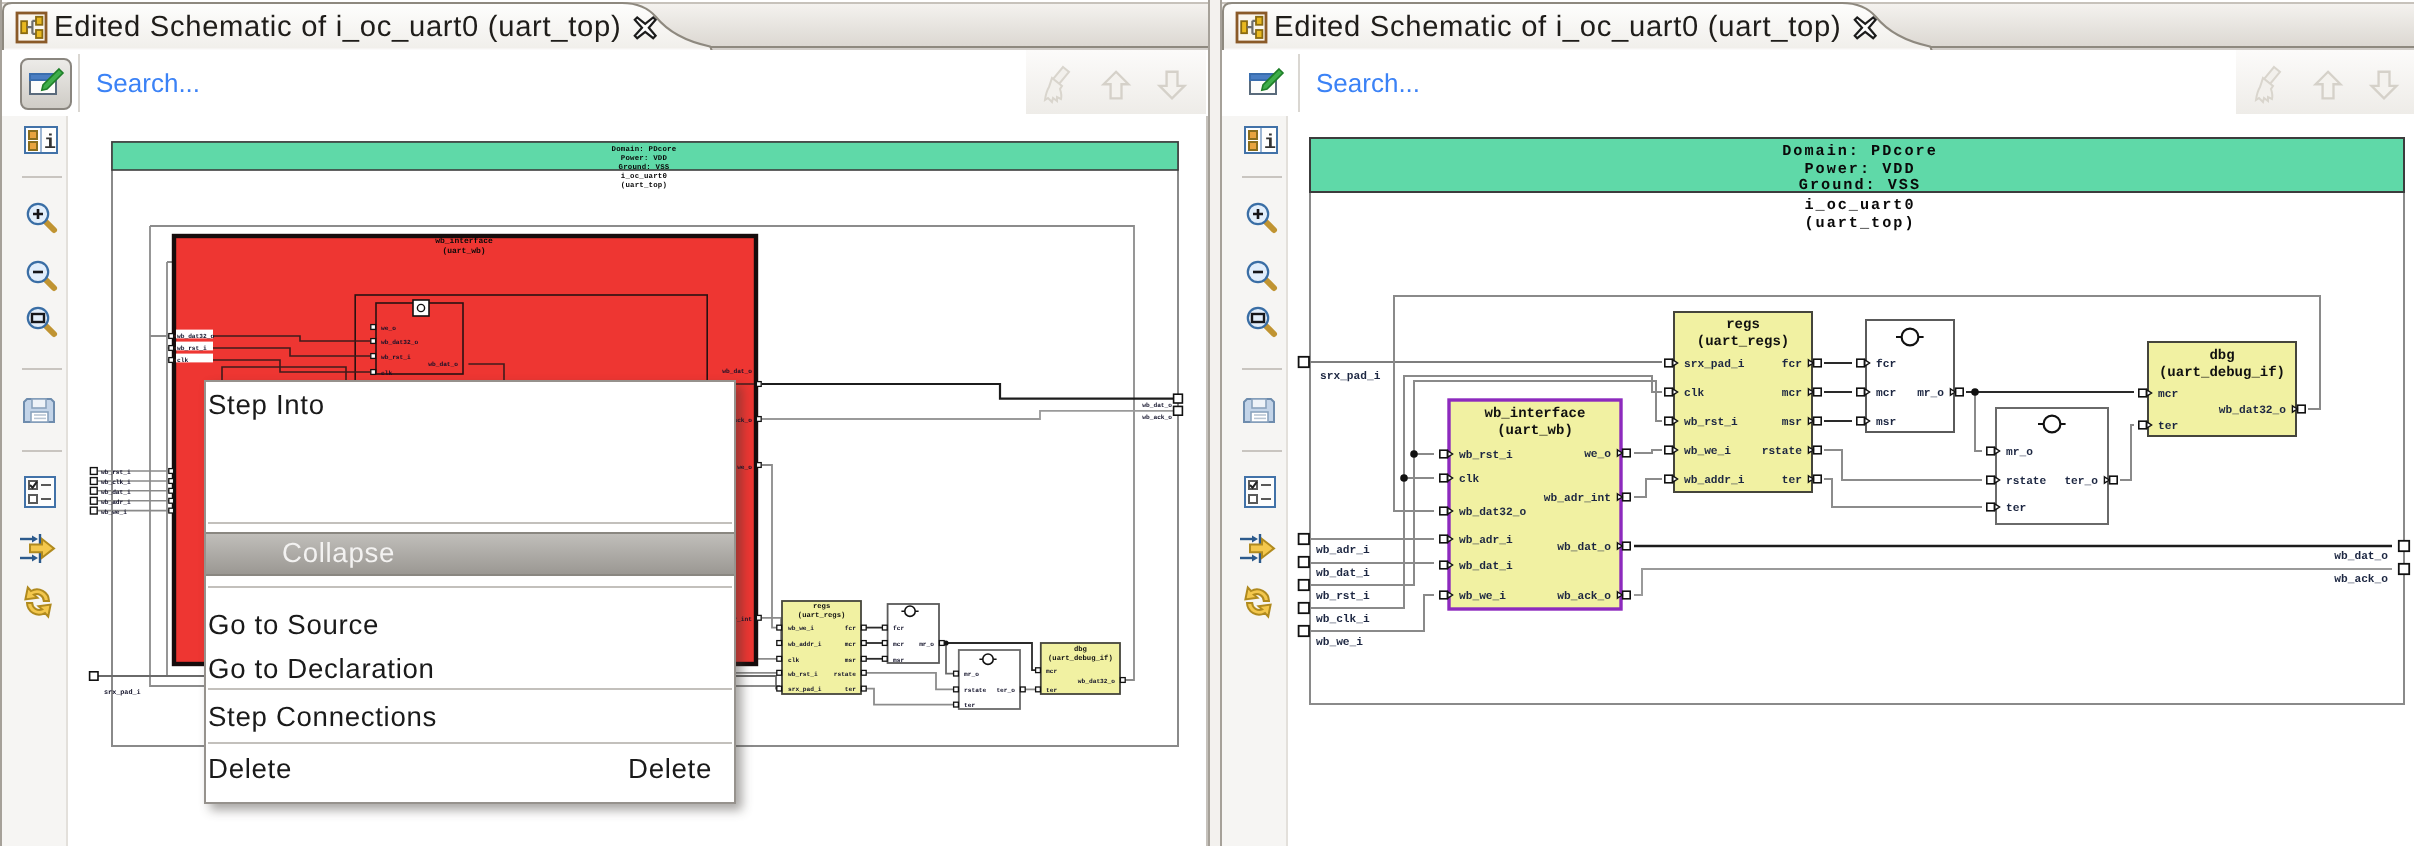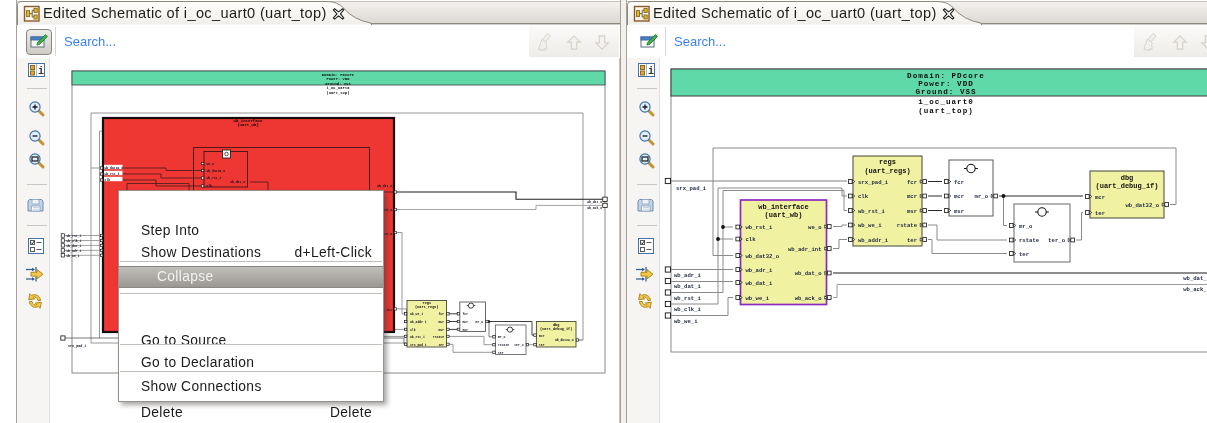--- a/index.html
+++ b/index.html
@@ -1,37 +1,37 @@
 <!DOCTYPE html>
 <html><head>
 <meta charset="utf-8">
 <style>
   html,body{margin:0;padding:0;}
   body{width:1207px;height:423px;overflow:hidden;background:#fff;
        font-family:"Liberation Sans", sans-serif;}
-  #root{position:absolute;top:0;left:16px;width:1099px;height:423px;}
+  #root{position:absolute;top:0;left:0;width:1099px;height:423px;}
   .panel{position:absolute;top:0;height:423px;overflow:hidden;background:#fff;}
   #pL{left:0;width:603px;border-right:1px solid #a6a199;box-sizing:content-box;}
   #pR{left:610px;width:597px;}
   .panel{border-left:1px solid #a6a199;}
   .toolrow{position:absolute;top:25px;left:0;right:0;height:33px;background:#fff;
            border-bottom:1px solid #b2aea8;}
   .vsep{position:absolute;top:27px;width:1px;height:29px;background:#dad7d2;}
   .search{position:absolute;top:34px;font-size:13px;color:#3b82f6;z-index:5;}
   .strip{position:absolute;top:58px;left:0;width:33px;bottom:0;background:#f6f5f3;
           border-right:1px solid #e3e0db;box-sizing:border-box;}
   .canvas{position:absolute;top:58px;left:33px;right:0;bottom:0;background:#ffffff;border-right:1px solid #c6c2bc;box-sizing:border-box;}
   .editbtn{position:absolute;top:29px;left:9px;width:26px;height:26px;border-radius:4px;
            background:linear-gradient(#ecebe8,#cfccc6);border:1px solid #8a867f;
            box-sizing:border-box;z-index:5;}
   svg text{font-family:"Liberation Mono",monospace;font-weight:bold;}
   #menu{position:absolute;left:102px;top:190px;width:264px;height:210px;background:#ffffff;
         border:1px solid #96928d;box-shadow:3px 3px 5px rgba(60,55,50,.45);
         font-size:13.8px;letter-spacing:0.35px;color:#1a1a1a;z-index:50;}
-  #menu .mi{position:absolute;left:1px;right:1px;height:22px;line-height:22px;padding-left:21px;margin-top:28px;}
+  #menu .mi{position:absolute;left:1px;right:1px;height:22px;line-height:22px;}
   #menu .acc{position:absolute;right:10px;top:0;}
   #menu .msep{position:absolute;left:1px;right:1px;height:1px;background:#c3c0bc;}
   #menu .hl{position:absolute;left:0px;right:0px;
         padding-left:38px;background:linear-gradient(#c0beba,#9b9893);
         border-top:1px solid #8a8781;border-bottom:1px solid #8a8781;color:#f3f2f1;
         box-sizing:border-box;}
 </style>
 </head>
 <body>
 <div id="root">
@@ -571,24 +571,23 @@
       <rect x="649.3" y="312.9" width="5.2" height="5.2" fill="#fff" stroke="#111" stroke-width="0.9"></rect>
       <text x="658" y="322.5" font-size="5.6" fill="#1d2742">wb_we_i</text>
       <rect x="1199.4" y="270.4" width="5.2" height="5.2" fill="#fff" stroke="#111" stroke-width="0.9"></rect>
       <text x="1194" y="279.7" font-size="5.6" text-anchor="end" fill="#1d2742">wb_dat_o</text>
       <rect x="1199.4" y="281.9" width="5.2" height="5.2" fill="#fff" stroke="#111" stroke-width="0.9"></rect>
       <text x="1194" y="291.2" font-size="5.6" text-anchor="end" fill="#1d2742">wb_ack_o</text>
   </svg>
 
   <div id="menu">
     <div class="mi" style="top:1px">Step Into</div>
-    <div class="mi" style="top:23px">Show Destinations<span class="acc">d+Left-Click</span></div>
     <div class="msep" style="top:70px"></div>
     <div class="hl" style="top:75px;height:22px;line-height:20px">Collapse</div>
     <div class="msep" style="top:102px"></div>
     <div class="mi" style="top:111px">Go to Source</div>
     <div class="mi" style="top:133px">Go to Declaration</div>
     <div class="msep" style="top:153px"></div>
-    <div class="mi" style="top:157px">Show Connections</div>
+    <div class="mi" style="top:157px">Step Connections</div>
     <div class="msep" style="top:180px"></div>
     <div class="mi" style="top:183px">Delete<span class="acc">Delete</span></div>
   </div>
 </div>
 
 </body></html>

